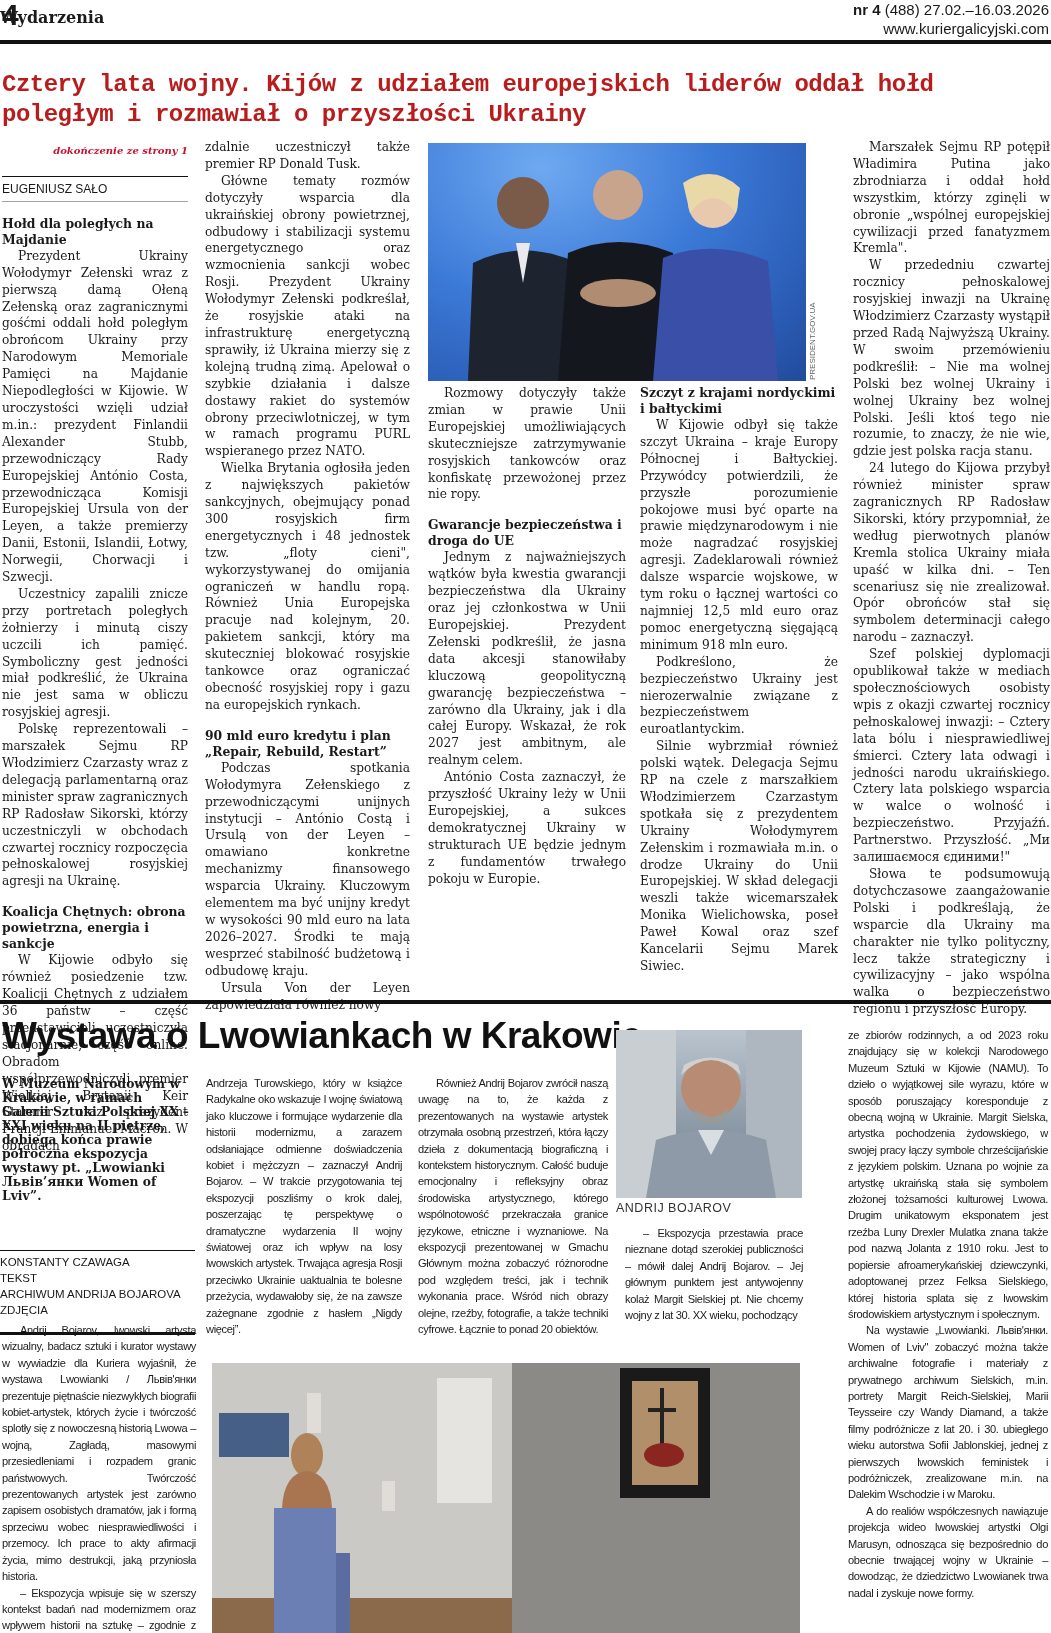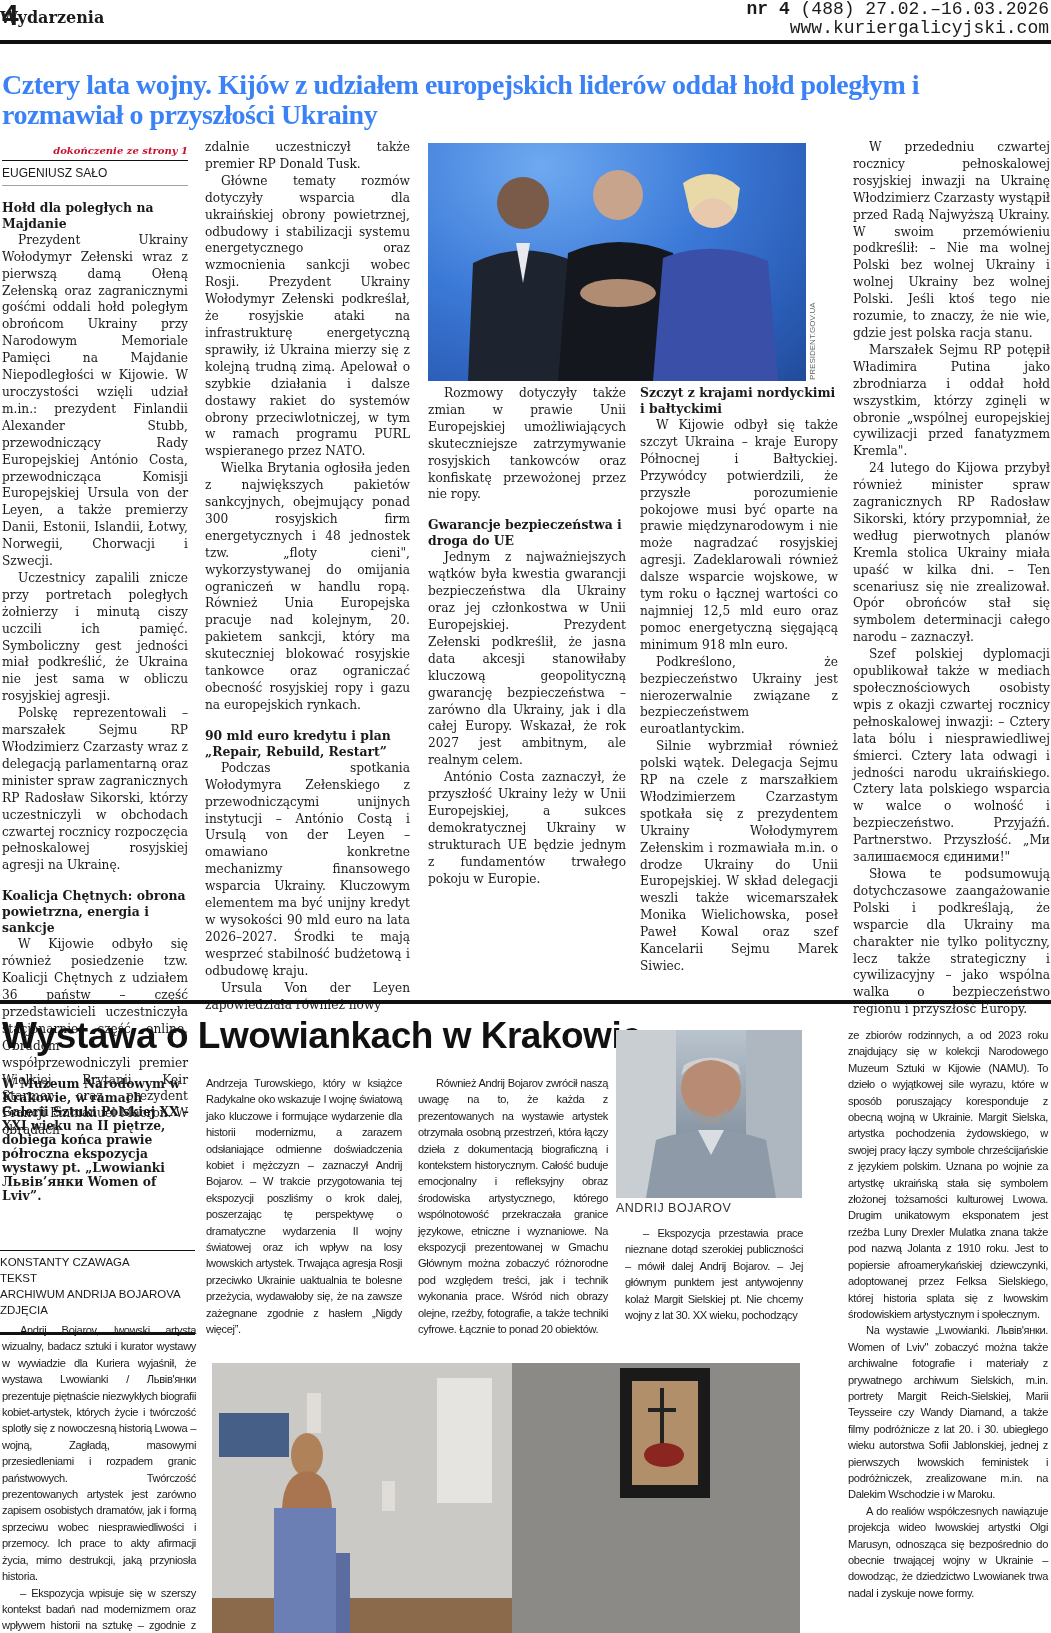--- a/index.html
+++ b/index.html
@@ -2,32 +2,32 @@
 <html><head>
 <meta charset="utf-8">
 <style>
   * { box-sizing: border-box; margin: 0; padding: 0; }
   html, body { width: 1051px; height: 1633px; background: #fff; overflow: hidden; }
   body { position: relative; font-family: "DejaVu Serif", serif; color: #1a1a1a; }
 
   .header { position: absolute; left: 0; top: 0; width: 1051px; height: 44px; border-bottom: 4px solid #111; }
   .page-num { position: absolute; left: 2px; top: -2px; font-family: "Liberation Sans", sans-serif; font-weight: bold; font-size: 30px; }
   .section-name { position: absolute; left: 0; width: 1051px; top: 8px; font-family: "DejaVu Serif", serif; font-weight: bold; font-size: 16px; }
-  .issue { position: absolute; right: 2px; top: 0; text-align: right; font-family: Liberation Mono, monospace; font-size: 18px; line-height: 19px; }
+  .issue { position: absolute; right: 2px; top: 0; text-align: right; font-family: Liberation Sans, sans-serif; font-size: 15px; line-height: 19px; }
   .issue b { font-weight: bold; }
 
-  .headline1 { position: absolute; left: 2px; top: 70px; width: 1040px; font-family: Liberation Serif, serif; font-weight: bold; font-size: 28px; line-height: 30px; letter-spacing: -0.5px; color: #3b82f6; }
+  .headline1 { position: absolute; left: 2px; top: 70px; width: 1040px; font-family: Liberation Mono, monospace; font-weight: bold; font-size: 24px; line-height: 30px; letter-spacing: -0.5px; color: #b91c1c; }
 
   .col { position: absolute; font-size: 12.2px; line-height: 16.9px; text-align: justify; hyphens: auto; }
   .col p { text-indent: 16px; }
   .col p.noind { text-indent: 0; }
   .col h4 { font-family: "DejaVu Serif", serif; font-weight: bold; font-size: 12.4px; line-height: 16px; text-align: left; margin-top: 14px; }
   .col h4:first-child { margin-top: 0; }
 
-  .cont-note { font-style: italic; color: #c8102e; font-size: 10px; text-align: right; font-weight: bold; margin-bottom: 0; }
+  .cont-note { font-style: italic; color: #c8102e; font-size: 10px; text-align: right; font-weight: bold; margin-bottom: 16px; }
   .byline { border-top: 1.5px solid #111; border-bottom: 1px solid #a3a3a3; font-family: "Liberation Sans", sans-serif; font-size: 12px; padding: 4px 0 3px; margin-bottom: 3px; }
 
   .photo1 { position: absolute; left: 428px; top: 143px; width: 378px; height: 238px; overflow: hidden;
     background: radial-gradient(ellipse at 30% 10%, #6ea9f0 0%, #3c7ad8 45%, #2a5cb5 80%, #214b9a 100%); }
   .photo-credit { position: absolute; left: 808px; top: 300px; width: 12px; height: 80px; font-family: "Liberation Sans", sans-serif; font-size: 8px; color: #666; writing-mode: vertical-rl; transform: rotate(180deg); }
 
   .divider { position: absolute; left: 0; top: 1000px; width: 1051px; height: 4px; background: #111; }
   .headline2 { position: absolute; left: 2px; top: 1013px; font-family: "Liberation Sans", sans-serif; font-weight: bold; font-size: 37px; line-height: 46px; letter-spacing: -0.5px; color: #111; }
 
   .lead { position: absolute; left: 2px; top: 1077px; width: 190px; font-family: "DejaVu Serif", serif; font-weight: bold; font-size: 12.3px; line-height: 14px; }
@@ -106,22 +106,22 @@
 </div>
 
 <div class="col" style="left:640px; top:385px; width:198px;">
   <h4>Szczyt z krajami nordyckimi i bałtyckimi</h4>
   <p>W Kijowie odbył się także szczyt Ukraina – kraje Europy Północnej i Bałtyckiej. Przywódcy potwierdzili, że przyszłe porozumienie pokojowe musi być oparte na prawie międzynarodowym i nie może nagradzać rosyjskiej agresji. Zadeklarowali również dalsze wsparcie wojskowe, w tym roku o łącznej wartości co najmniej 12,5 mld euro oraz pomoc energetyczną sięgającą minimum 918 mln euro.</p>
   <p>Podkreślono, że bezpieczeństwo Ukrainy jest nierozerwalnie związane z bezpieczeństwem euroatlantyckim.</p>
   <p>Silnie wybrzmiał również polski wątek. Delegacja Sejmu RP na czele z marszałkiem Włodzimierzem Czarzastym spotkała się z prezydentem Ukrainy Wołodymyrem Zełenskim i rozmawiała m.in. o drodze Ukrainy do Unii Europejskiej. W skład delegacji weszli także wicemarszałek Monika Wielichowska, poseł Paweł Kowal oraz szef Kancelarii Sejmu Marek Siwiec.</p>
 </div>
 
 <div class="col" style="left:853px; top:139px; width:197px;">
+  <p>Marszałek Sejmu RP potępił Władimira Putina jako zbrodniarza i oddał hołd wszystkim, którzy zginęli w obronie „wspólnej europejskiej cywilizacji przed fanatyzmem Kremla".</p>
   <p>W przededniu czwartej rocznicy pełnoskalowej rosyjskiej inwazji na Ukrainę Włodzimierz Czarzasty wystąpił przed Radą Najwyższą Ukrainy. W swoim przemówieniu podkreślił: – Nie ma wolnej Polski bez wolnej Ukrainy i wolnej Ukrainy bez wolnej Polski. Jeśli ktoś tego nie rozumie, to znaczy, że nie wie, gdzie jest polska racja stanu.</p>
-  <p>Marszałek Sejmu RP potępił Władimira Putina jako zbrodniarza i oddał hołd wszystkim, którzy zginęli w obronie „wspólnej europejskiej cywilizacji przed fanatyzmem Kremla".</p>
   <p>24 lutego do Kijowa przybył również minister spraw zagranicznych RP Radosław Sikorski, który przypomniał, że według pierwotnych planów Kremla stolica Ukrainy miała upaść w kilka dni. – Ten scenariusz się nie zrealizował. Opór obrońców stał się symbolem determinacji całego narodu – zaznaczył.</p>
   <p>Szef polskiej dyplomacji opublikował także w mediach społecznościowych osobisty wpis z okazji czwartej rocznicy pełnoskalowej inwazji: – Cztery lata bólu i niesprawiedliwej śmierci. Cztery lata odwagi i jedności narodu ukraińskiego. Cztery lata polskiego wsparcia w walce o wolność i bezpieczeństwo. Przyjaźń. Partnerstwo. Przyszłość. „Ми залишаємося єдиними!"</p>
   <p>Słowa te podsumowują dotychczasowe zaangażowanie Polski i podkreślają, że wsparcie dla Ukrainy ma charakter nie tylko polityczny, lecz także strategiczny i cywilizacyjny – jako wspólna walka o bezpieczeństwo regionu i przyszłość Europy.</p>
 </div>
 
 <div class="divider"></div>
 
 <h2 class="headline2">Wystawa o Lwowiankach w Krakowie</h2>
 
 <div class="lead">W Muzeum Narodowym w Krakowie, w ramach Galerii Sztuki Polskiej XX – XXI wieku na II piętrze, dobiega końca prawie półroczna ekspozycja wystawy pt. „Lwowianki Львів’янки Women of Lviv”.</div>

